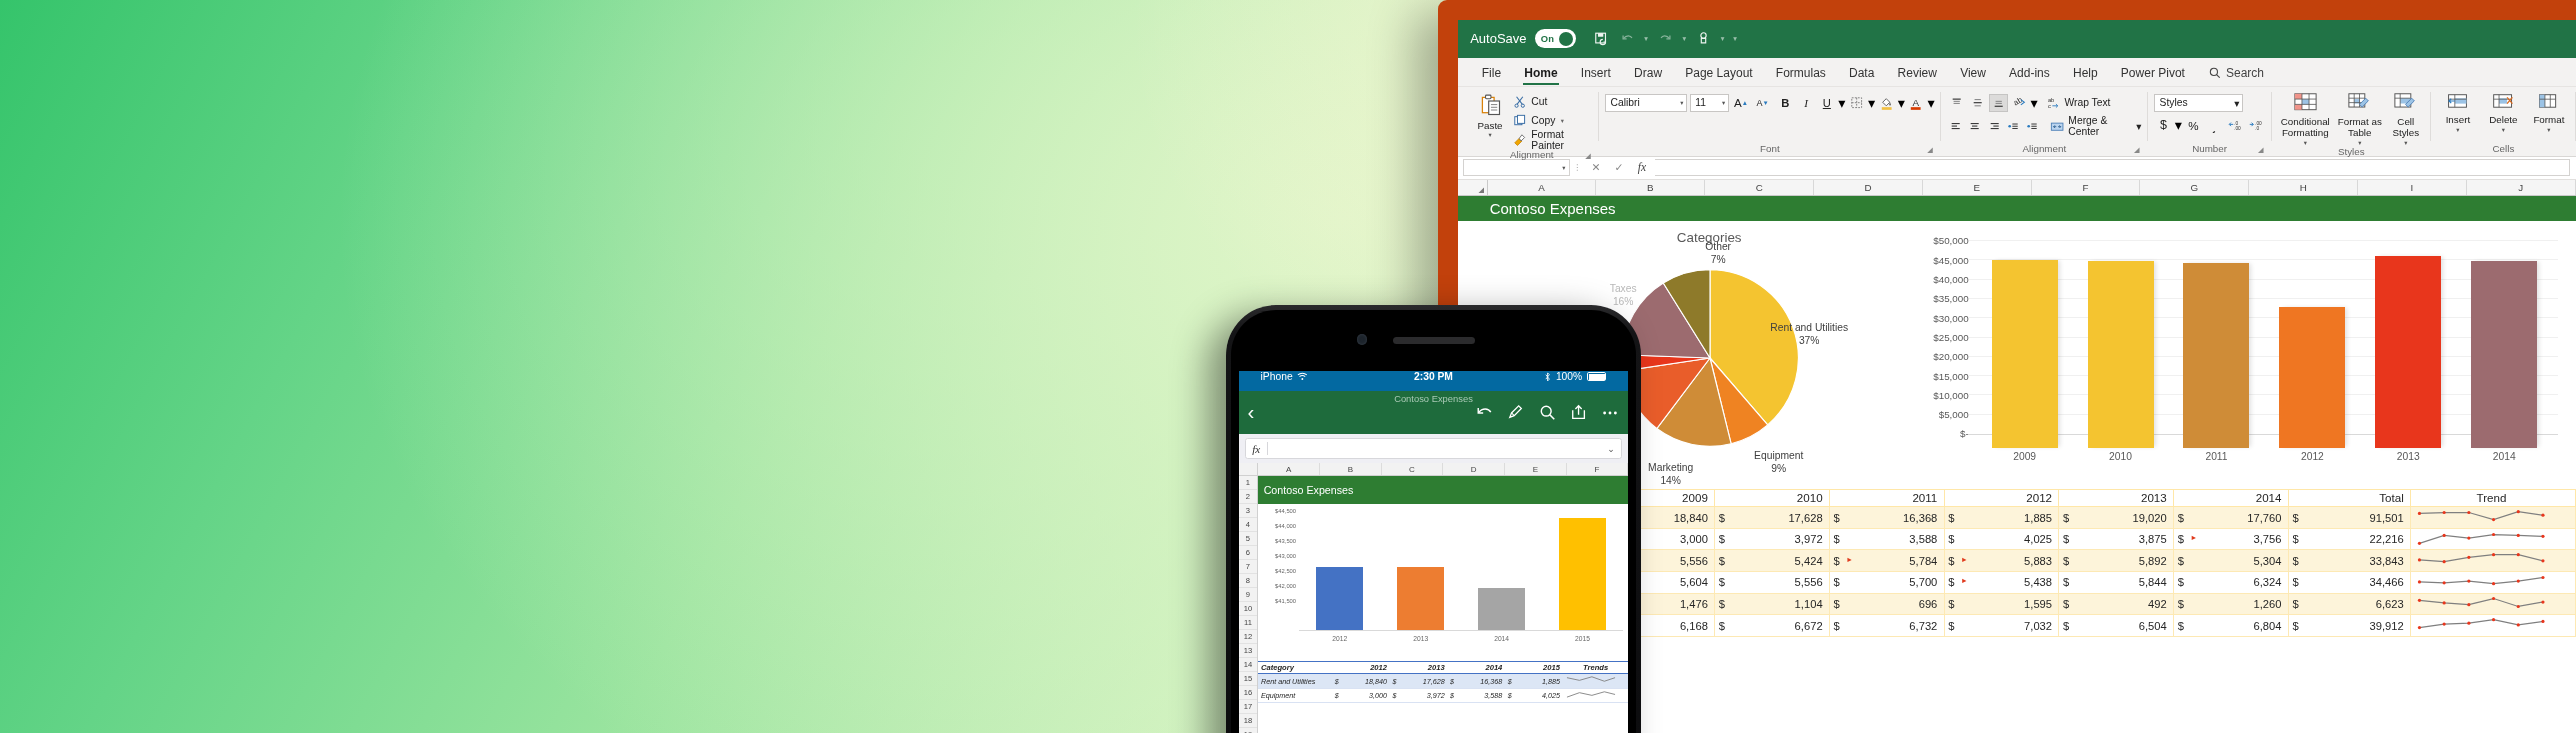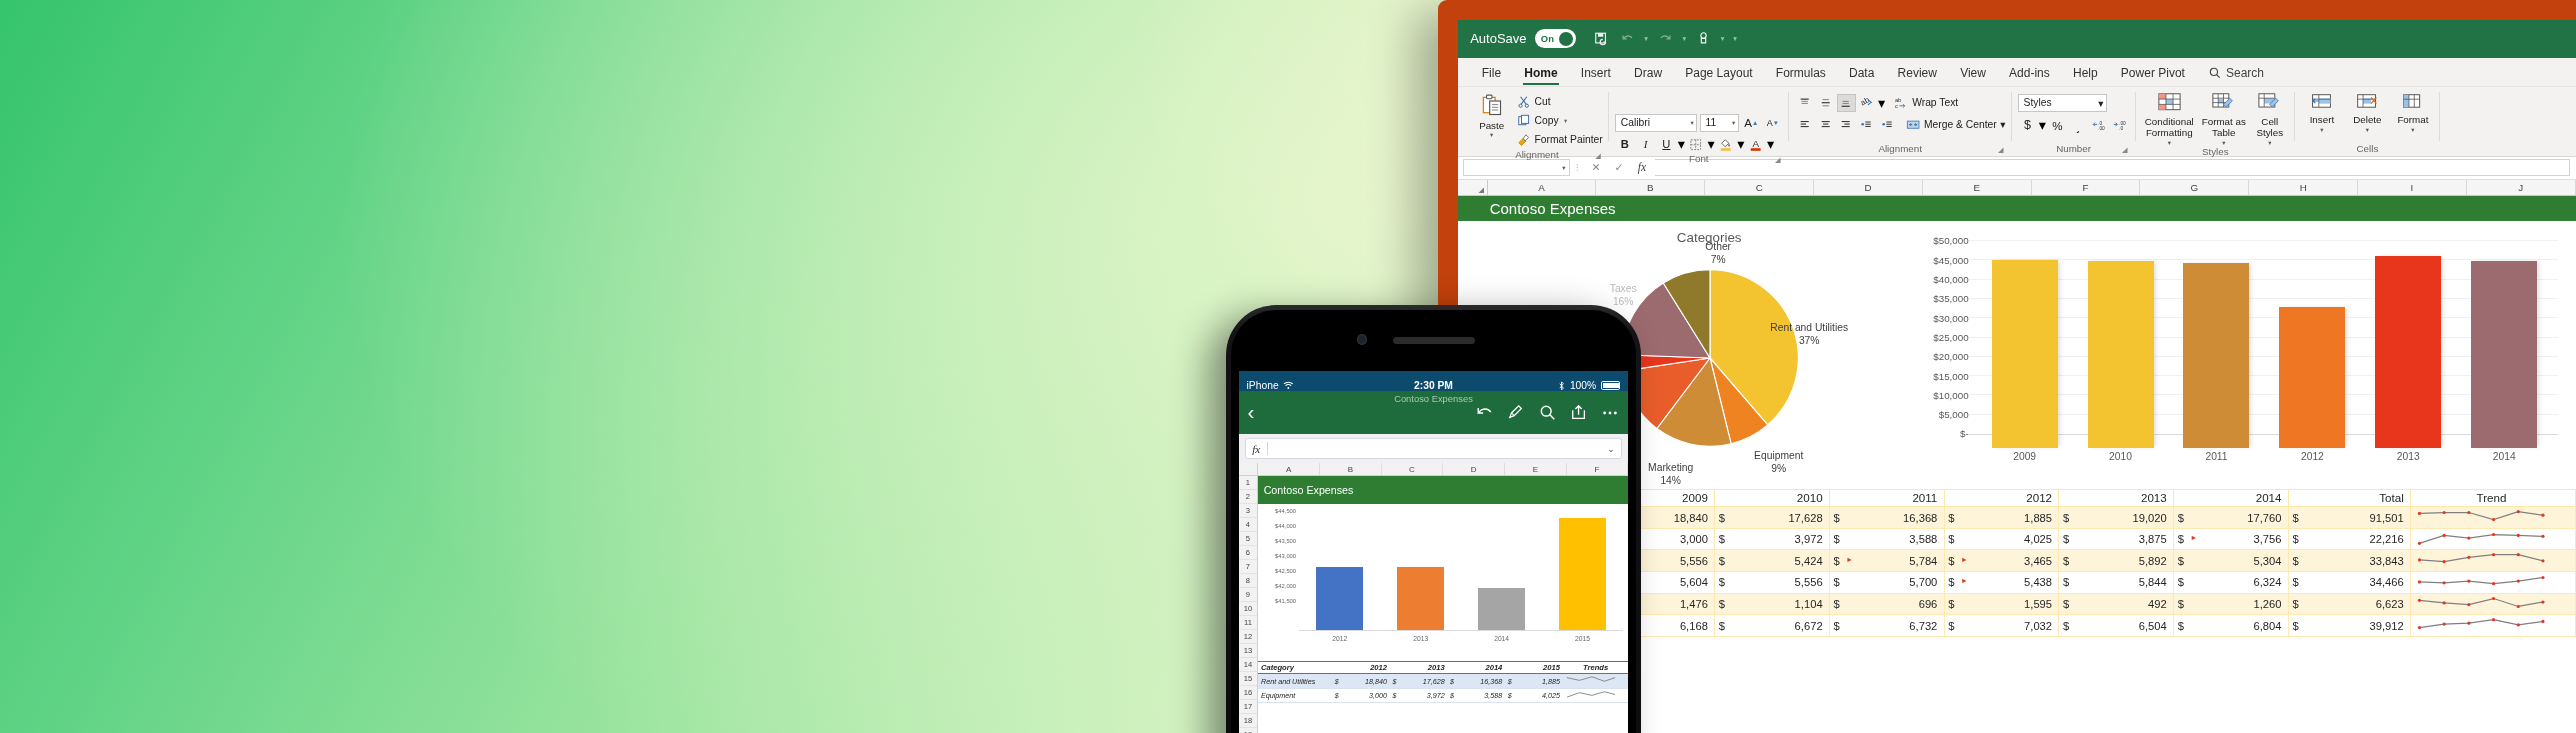--- a/index.html
+++ b/index.html
@@ -155,21 +155,21 @@
     z-index:5;
   }
   #iphone-inner{
     width:100%;height:100%;background:#000;border-radius:45px 45px 0 0;
     padding:0 7.2px; position:relative; overflow:hidden;
   }
   .ip-speaker{position:absolute;left:50%;top:27px;transform:translateX(-50%);width:82px;height:6.3px;border-radius:3.6px;background:#2b2b2d;}
   .ip-cam{position:absolute;left:50%;top:24px;margin-left:-77px;width:10.7px;height:10.7px;border-radius:50%;background:#1d242c;box-shadow:inset 0 0 2.7px #39414a;}
   .ip-screen{position:absolute;left:7.2px;right:7.2px;top:61px;bottom:0;background:#fff;overflow:hidden;}
 
-  .ip-status{height:19.7px;background:#0c4a6e;display:flex;align-items:flex-end;padding:0 8px;color:#fff;font-size:10.3px;position:relative;}
+  .ip-status{height:19.7px;background:#0369a1;display:flex;align-items:flex-start;padding:0 22px;color:#fff;font-size:10.3px;position:relative;}
   .ip-status .left{display:flex;align-items:center;gap:4.5px;}
   .ip-status .mid{position:absolute;left:0;right:0;text-align:center;font-size:10.3px;font-weight:bold;}
   .ip-status .right{margin-left:auto;display:flex;align-items:center;gap:4.5px;z-index:2;}
   .batt{width:19.7px;height:9px;border:0.9px solid #fff;border-radius:1.8px;padding:0.9px;}
   .batt i{display:block;width:100%;height:100%;background:#fff;}
 
   .ip-nav{background:#1e6b3c;height:43px;position:relative;display:flex;align-items:center;padding:0 9px;}
   .ip-docname{position:absolute;left:0;right:0;top:1.8px;text-align:center;font-size:9.4px;color:#a9c9b5;}
   .ip-back{color:#fff;font-size:20.6px;line-height:1;}
   .ip-actions{margin-left:auto;display:flex;align-items:center;gap:13.4px;color:#fff;}
@@ -328,21 +328,21 @@
             </div>
           </div>
         </div>
         <div class="rgroup-name">
           <span>Alignment</span>
           <span class="dlg">◢</span>
         </div>
       </div>
 
       <div class="rgroup">
-        <div class="rgroup-body" style="flex-direction:column;gap:3.6px;padding-top:3.6px;margin-top:20px;">
+        <div class="rgroup-body" style="flex-direction:row;gap:3.6px;padding-top:3.6px;">
           <div style="display:flex;align-items:center;gap:2.7px;">
             <div class="fontbox">
               <span>Calibri</span>
               <span class="cr">▾</span>
             </div>
             <div class="fontbox sz">
               <span>11</span>
               <span class="cr">▾</span>
             </div>
             <div class="ftool">
@@ -829,21 +829,21 @@
                   <circle cx="116" cy="5" r="1.8" fill="#e8361c"></circle>
                   <circle cx="144" cy="6" r="1.8" fill="#e8361c"></circle>
                 </svg>
             </td>
           </tr>
           <tr class="alt">
             <td class="cat">Marketing</td>
             <td><span class="cur">$</span><span class="val">5,556</span></td>
             <td><span class="cur">$</span><span class="val">5,424</span></td>
             <td><span class="cur">$</span><span class="val">5,784</span><span class="flag">►</span></td>
-            <td><span class="cur">$</span><span class="val">3,465</span><span class="flag">►</span></td>
+            <td><span class="cur">$</span><span class="val">5,883</span><span class="flag">►</span></td>
             <td><span class="cur">$</span><span class="val">5,892</span></td>
             <td><span class="cur">$</span><span class="val">5,304</span></td>
             <td><span class="cur">$</span><span class="val">33,843</span></td>
             <td class="trendcell">
               <svg width="143" height="15" viewBox="0 0 160 17">
                   <polyline points="4,9 32,11 60,6 88,3 116,3 144,10" fill="none" stroke="#7f7f7f" stroke-width="1.4"></polyline>
                   <circle cx="4" cy="9" r="1.8" fill="#e8361c"></circle>
                   <circle cx="32" cy="11" r="1.8" fill="#e8361c"></circle>
                   <circle cx="60" cy="6" r="1.8" fill="#e8361c"></circle>
                   <circle cx="88" cy="3" r="1.8" fill="#e8361c"></circle>

